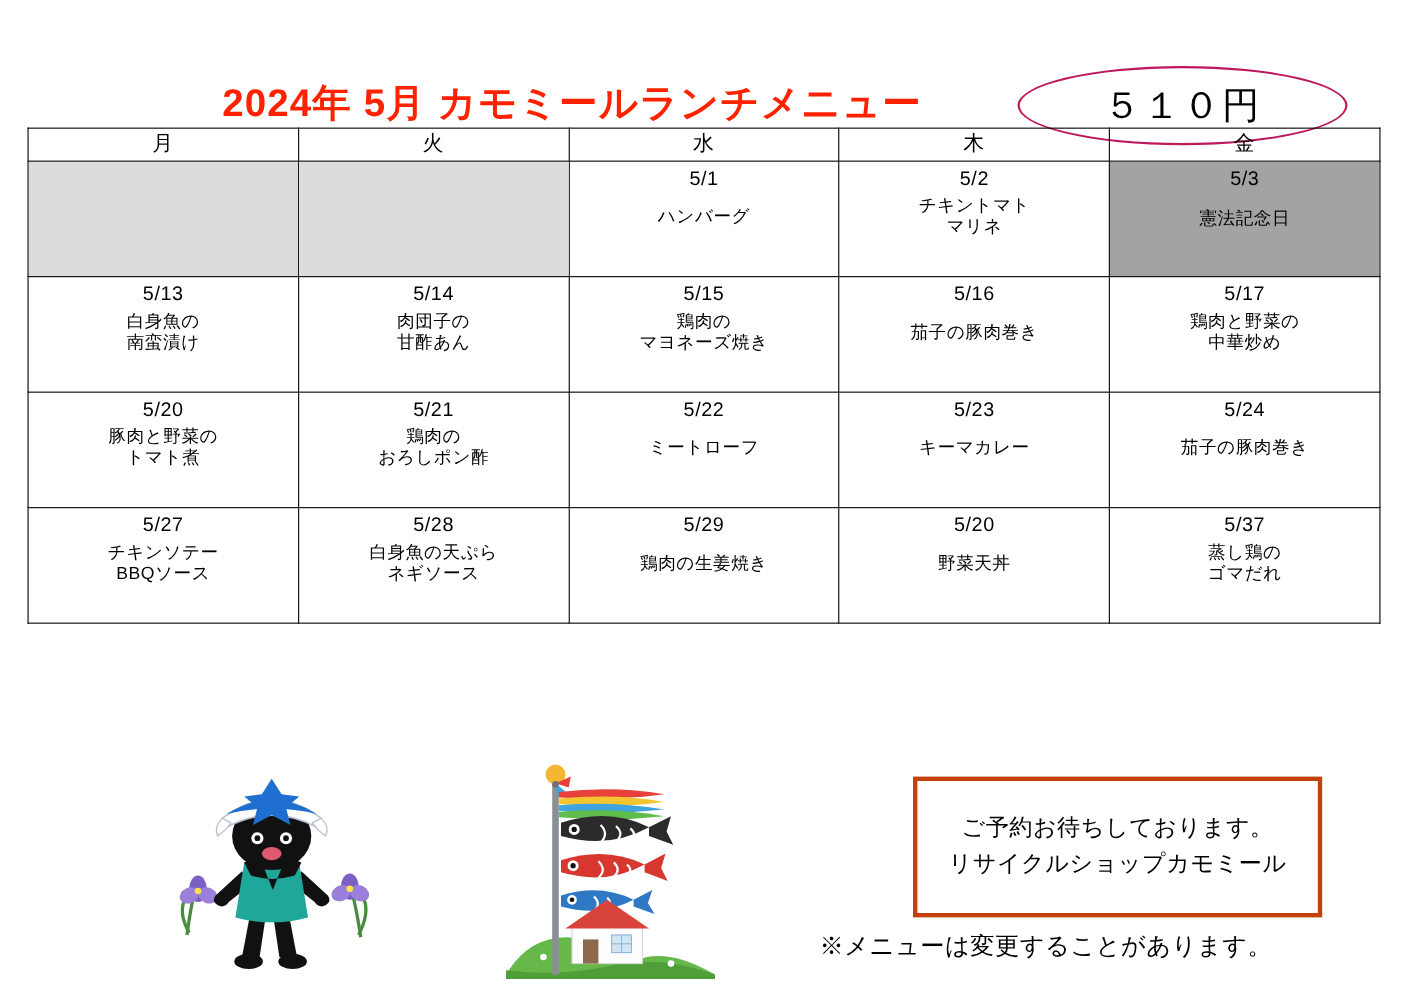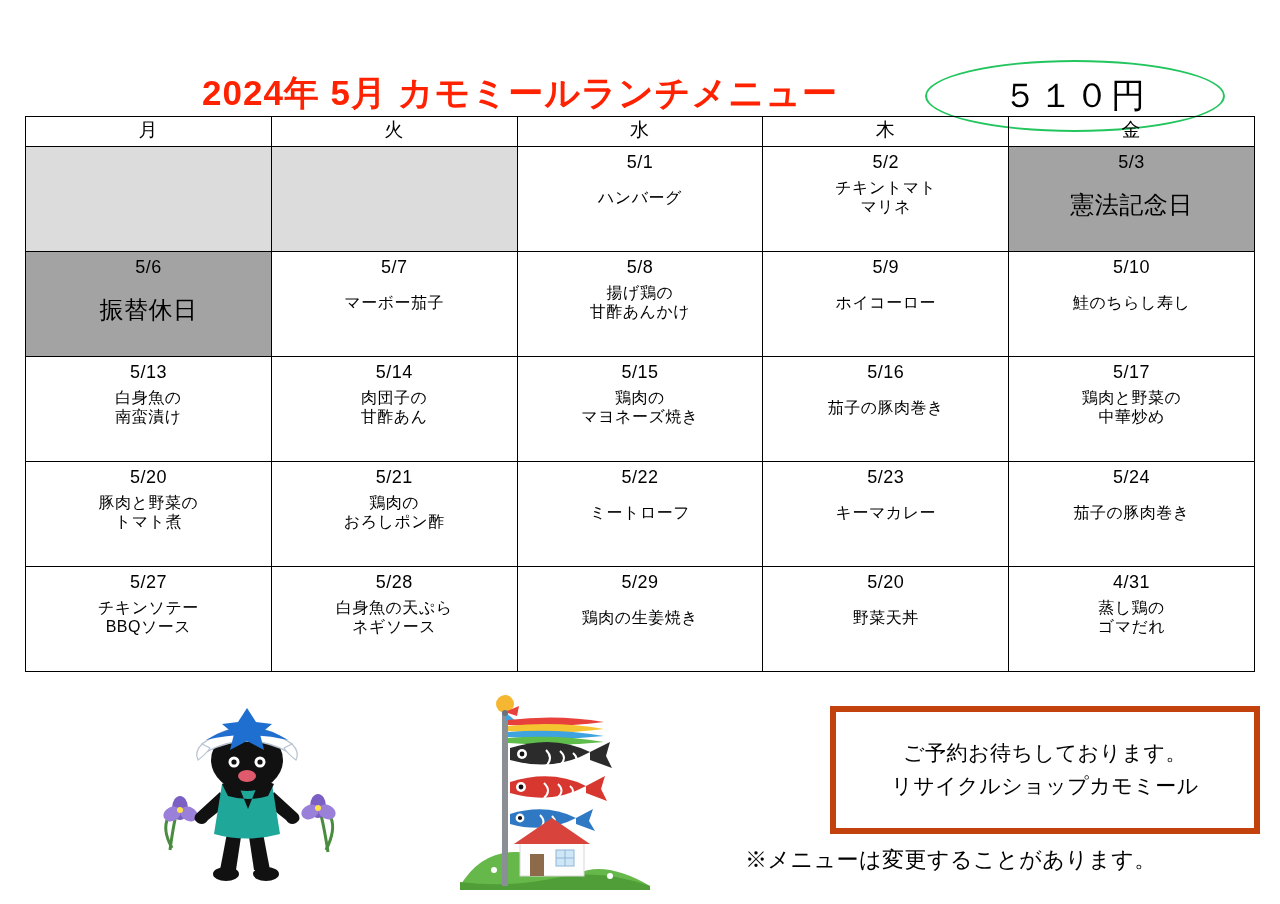--- a/index.html
+++ b/index.html
@@ -35,21 +35,21 @@
     color: #ff2200;
     letter-spacing: 1px;
     white-space: nowrap;
   }
   .price-badge {
     position: absolute;
     left: 925px;
     top: 30px;
     width: 300px;
     height: 72px;
-    border: 2px solid #22c55e;
+    border: 2px solid #be185d;
     border-radius: 50%;
     box-sizing: border-box;
     display: flex;
     align-items: center;
     justify-content: center;
   }
   .price-badge span {
     font-size: 34px;
     letter-spacing: 2px;
     color: #000;
@@ -101,31 +101,31 @@
     line-height: 1.18;
     margin-top: 6px;
     letter-spacing: 0.5px;
     white-space: pre-line;
   }
   .menu.one-line {
     margin-top: 16px;
   }
   .menu.holiday {
     margin-top: 18px;
-    font-size: 24px;
+    font-size: 16px;
   }
 
   
   .notice {
     position: absolute;
     left: 830px;
     top: 706px;
-    width: 430px;
+    width: 372px;
     height: 128px;
-    border: 6px solid #c2410c;
+    border: 4px solid #c2410c;
     box-sizing: border-box;
     background: #ffffff;
     display: flex;
     flex-direction: column;
     align-items: center;
     justify-content: center;
   }
   .notice-line {
     font-size: 21px;
     line-height: 1.55;
@@ -200,43 +200,20 @@
         <span class="date">5/2</span>
         <span class="menu">チキントマト
 マリネ</span>
       </td>
       <td class="shaded">
         <span class="date">5/3</span>
         <span class="menu holiday">憲法記念日</span>
       </td>
     </tr>
 
-    <tr>
-      <td class="shaded">
-        <span class="date">5/6</span>
-        <span class="menu holiday">振替休日</span>
-      </td>
-      <td>
-        <span class="date">5/7</span>
-        <span class="menu one-line">マーボー茄子</span>
-      </td>
-      <td>
-        <span class="date">5/8</span>
-        <span class="menu">揚げ鶏の
-甘酢あんかけ</span>
-      </td>
-      <td>
-        <span class="date">5/9</span>
-        <span class="menu one-line">ホイコーロー</span>
-      </td>
-      <td>
-        <span class="date">5/10</span>
-        <span class="menu one-line">鮭のちらし寿し</span>
-      </td>
-    </tr>
 
     <tr>
       <td>
         <span class="date">5/13</span>
         <span class="menu">白身魚の
 南蛮漬け</span>
       </td>
       <td>
         <span class="date">5/14</span>
         <span class="menu">肉団子の
@@ -296,21 +273,21 @@
       </td>
       <td>
         <span class="date">5/29</span>
         <span class="menu one-line">鶏肉の生姜焼き</span>
       </td>
       <td>
         <span class="date">5/20</span>
         <span class="menu one-line">野菜天丼</span>
       </td>
       <td>
-        <span class="date">4/31</span>
+        <span class="date">5/37</span>
         <span class="menu">蒸し鶏の
 ゴマだれ</span>
       </td>
     </tr>
   </tbody>
 </table>
 
 <div class="illus-boy">
   <svg viewBox="0 0 200 190" width="200" height="190">
 

